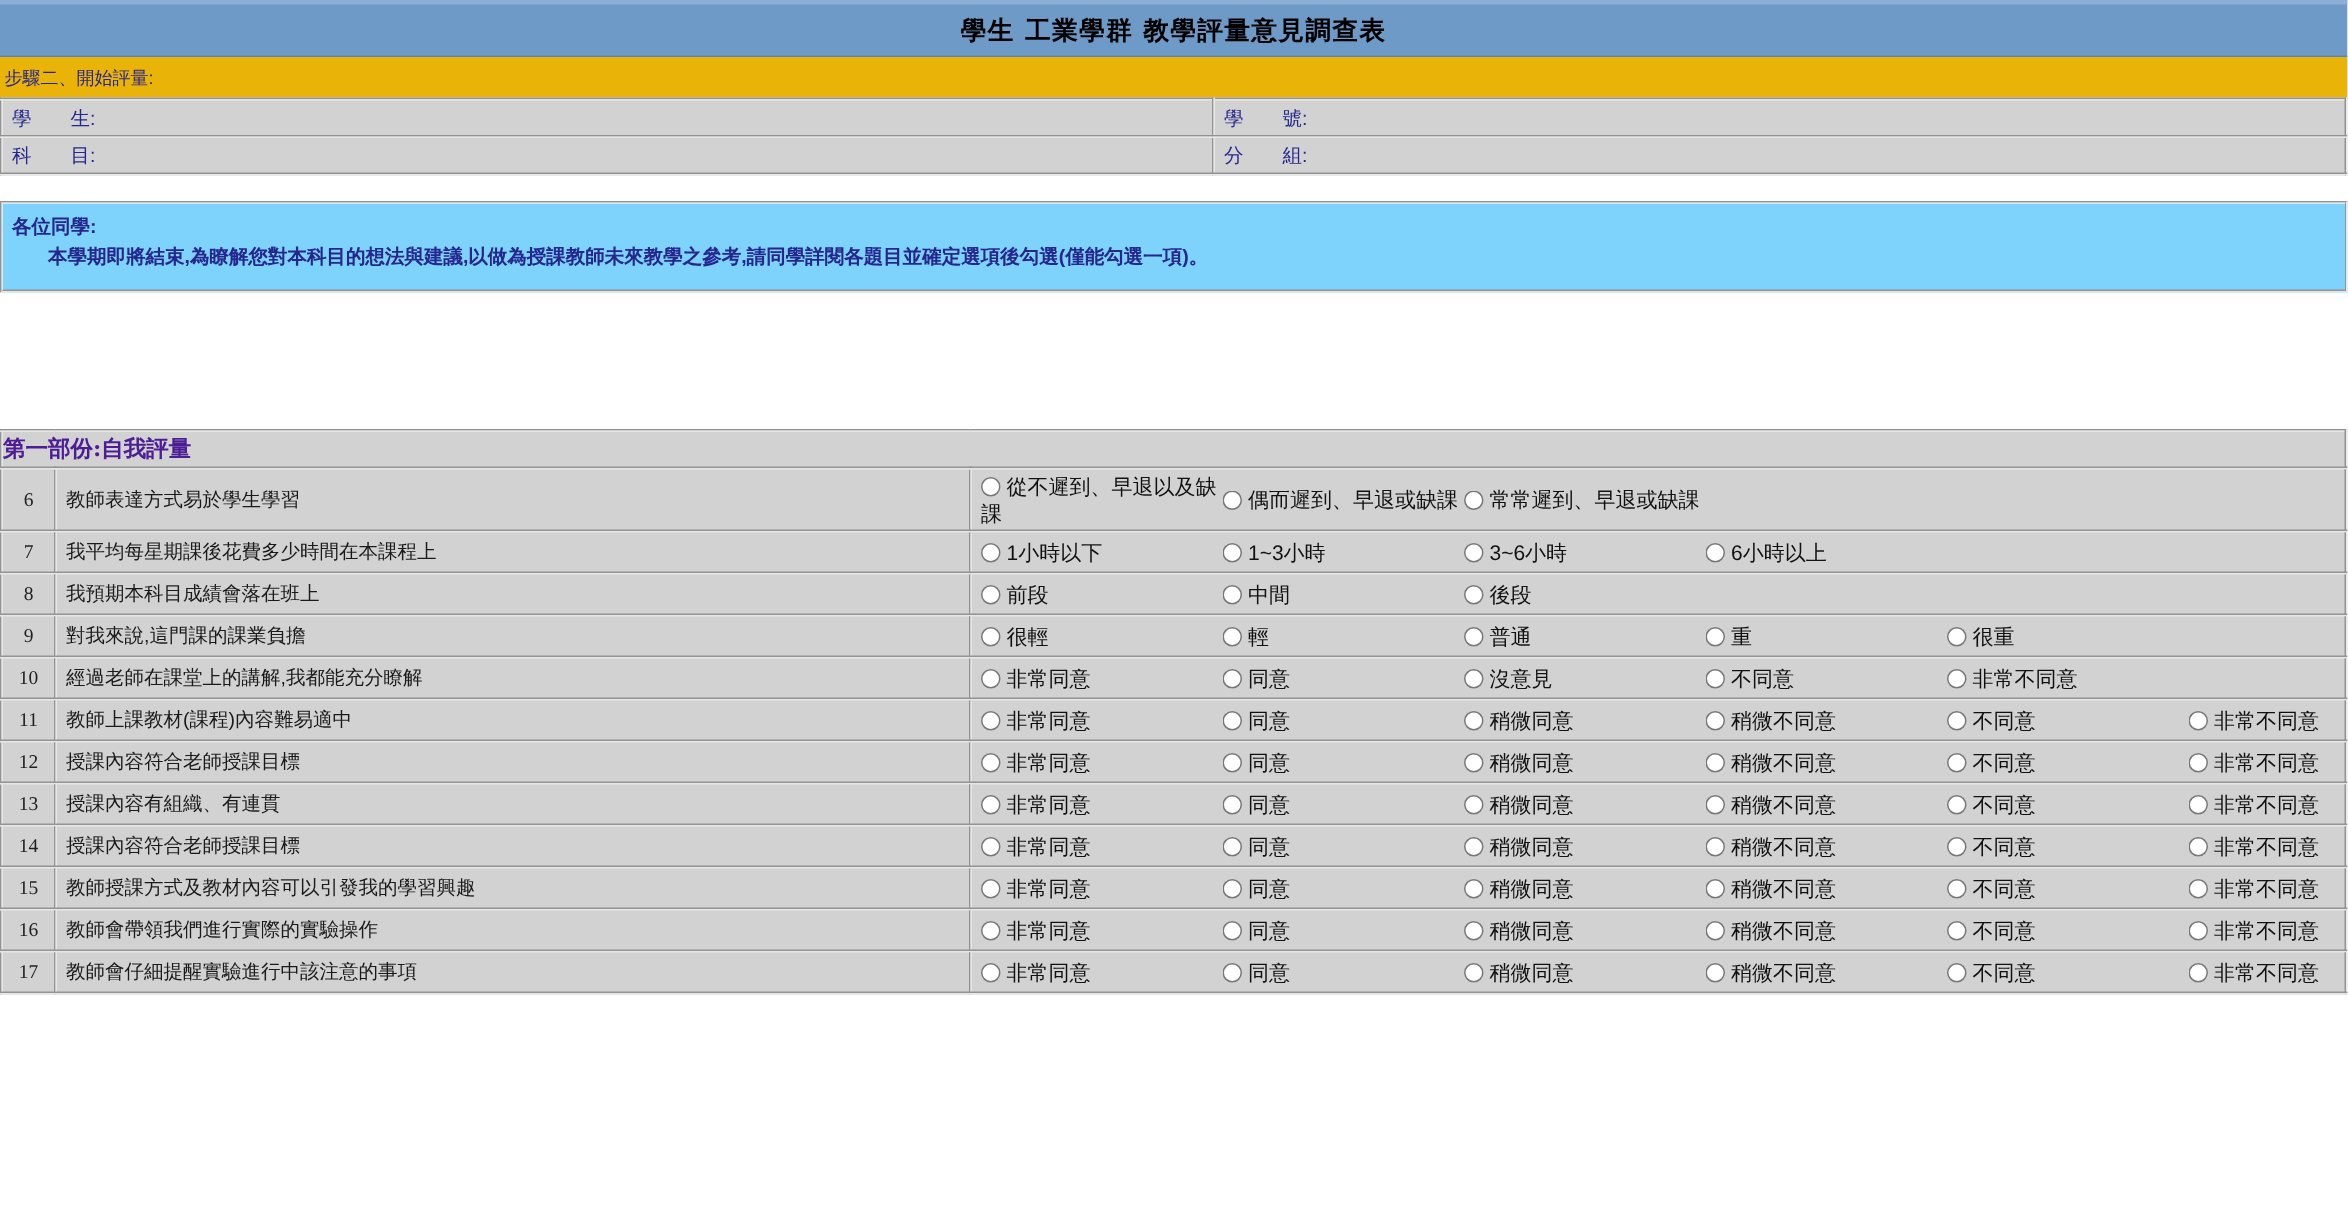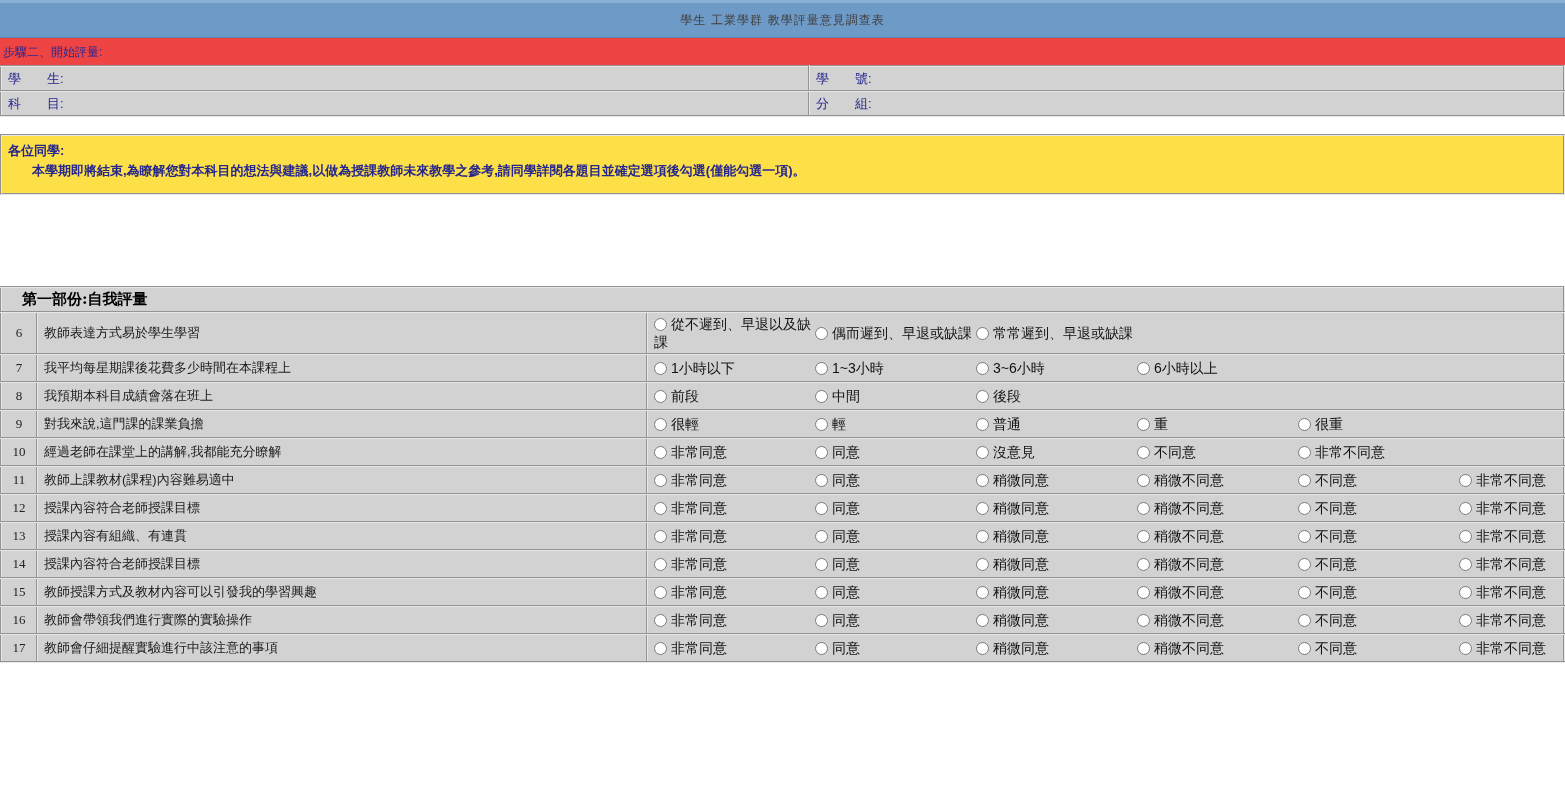--- a/index.html
+++ b/index.html
@@ -15,31 +15,31 @@
   .titlebar {
     height: 38px;
     background: #6e9ac7;
     border-top: 3px solid #8cb0d5;
     border-bottom: 1px solid #5d87b3;
     display: flex; align-items: center; justify-content: center;
   }
   .titlebar h1 {
     margin: 0;
     font-family: "DejaVu Serif", serif;
-    font-size: 12px; font-weight: normal;
-    color: #404040;
+    font-size: 17px; font-weight: bold;
+    color: #000000;
     letter-spacing: 1px;
   }
 
   
   .step {
     color: #26268f;
     font-size: 12px;
     padding: 6px 3px 4px 3px;
-    background: #ef4444;
+    background: #eab308;
   }
 
   
   table.grid {
     width: 100%;
     border-collapse: collapse;
     background: #d2d2d2;
     table-layout: fixed;
   }
   table.grid td {
@@ -52,39 +52,39 @@
     font-size: 13px;
     color: #26268f;
     padding: 2px 6px;
     white-space: pre;
   }
   .info-table .col-left  { width: 51.7%; }
 
   
   .notice {
     margin-top: 17px;
-    background: #fde047;
+    background: #7dd3fc;
     border: 2px groove #e7e7e7;
     padding: 5px 8px 12px 6px;
     color: #26268f;
     font-size: 13px;
     font-weight: bold;
     line-height: 20px;
   }
   .notice .indent { padding-left: 24px; }
 
   
   .questions-table { margin-top: 91px; }
   .questions-table td.section {
     font-family: "DejaVu Serif", serif;
     font-size: 15px;
     font-weight: bold;
-    color: #000000;
+    color: #4c1d95;
     height: 24px;
-    padding: 2px 20px;
+    padding: 2px 0;
   }
   .questions-table tr.qrow td { height: 28px; }
   .questions-table td.num {
     width: 36px;
     text-align: center;
     font-family: "Liberation Serif", serif;
     font-size: 13px;
     color: #222222;
   }
   .questions-table td.qtext {

